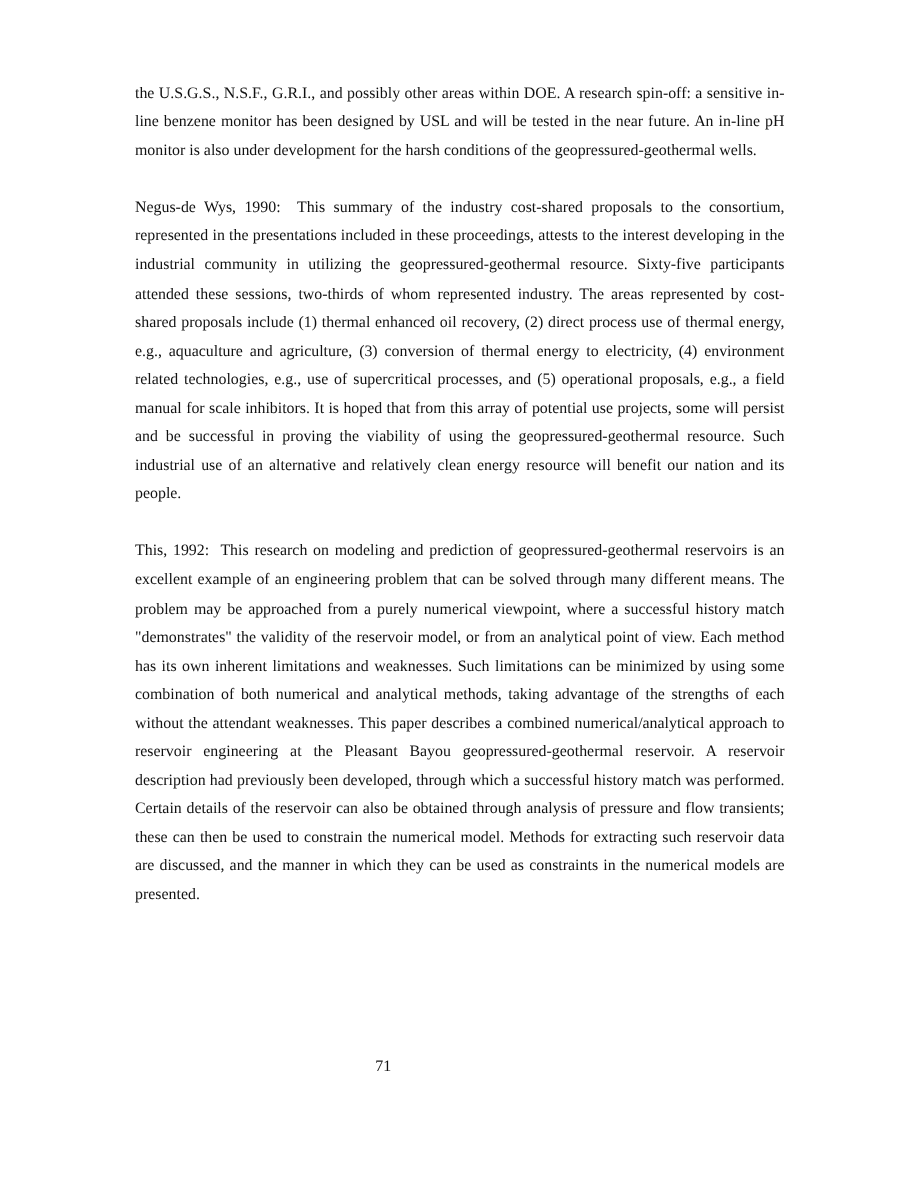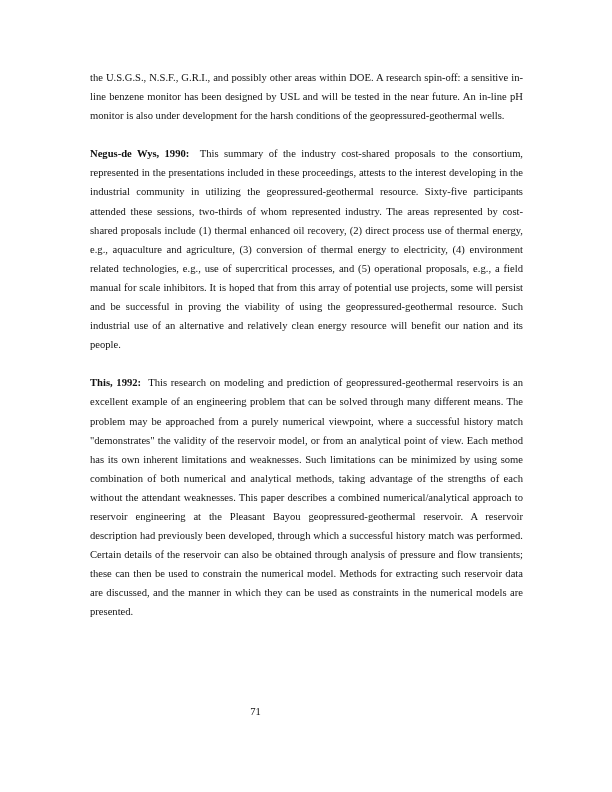--- a/index.html
+++ b/index.html
@@ -11,31 +11,31 @@
       width: 612px;
       height: 792px;
       position: relative;
       overflow: hidden;
       font-family: "Liberation Serif", "DejaVu Serif", serif;
       color: #111111;
     }
     .page {
       position: absolute;
       left: 90px;
-      top: 68px;
+      top: 53px;
       width: 433px;
     }
     .para {
       font-size: 10.6px;
       line-height: 19.1px;
       text-align: justify;
       margin: 0 0 19px 0;
     }
     .para b {
-      font-weight: bold;
+      font-weight: normal;
     }
     .page-number {
       position: absolute;
       left: 0;
       width: 511px;
       top: 706px;
       text-align: center;
       font-size: 10.6px;
     }
   </style>

